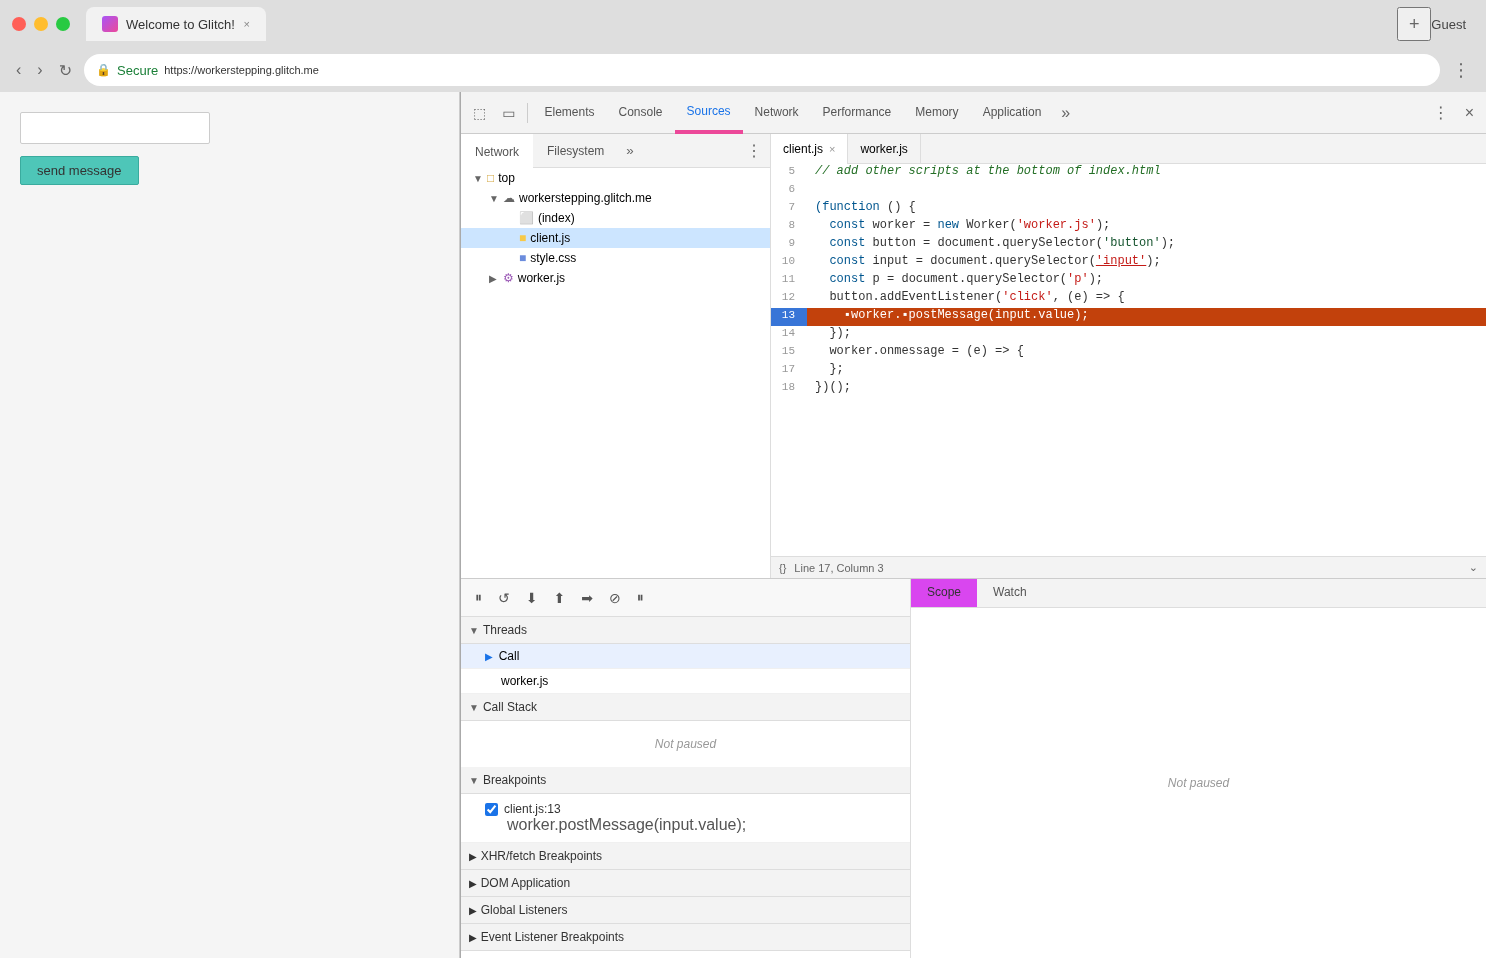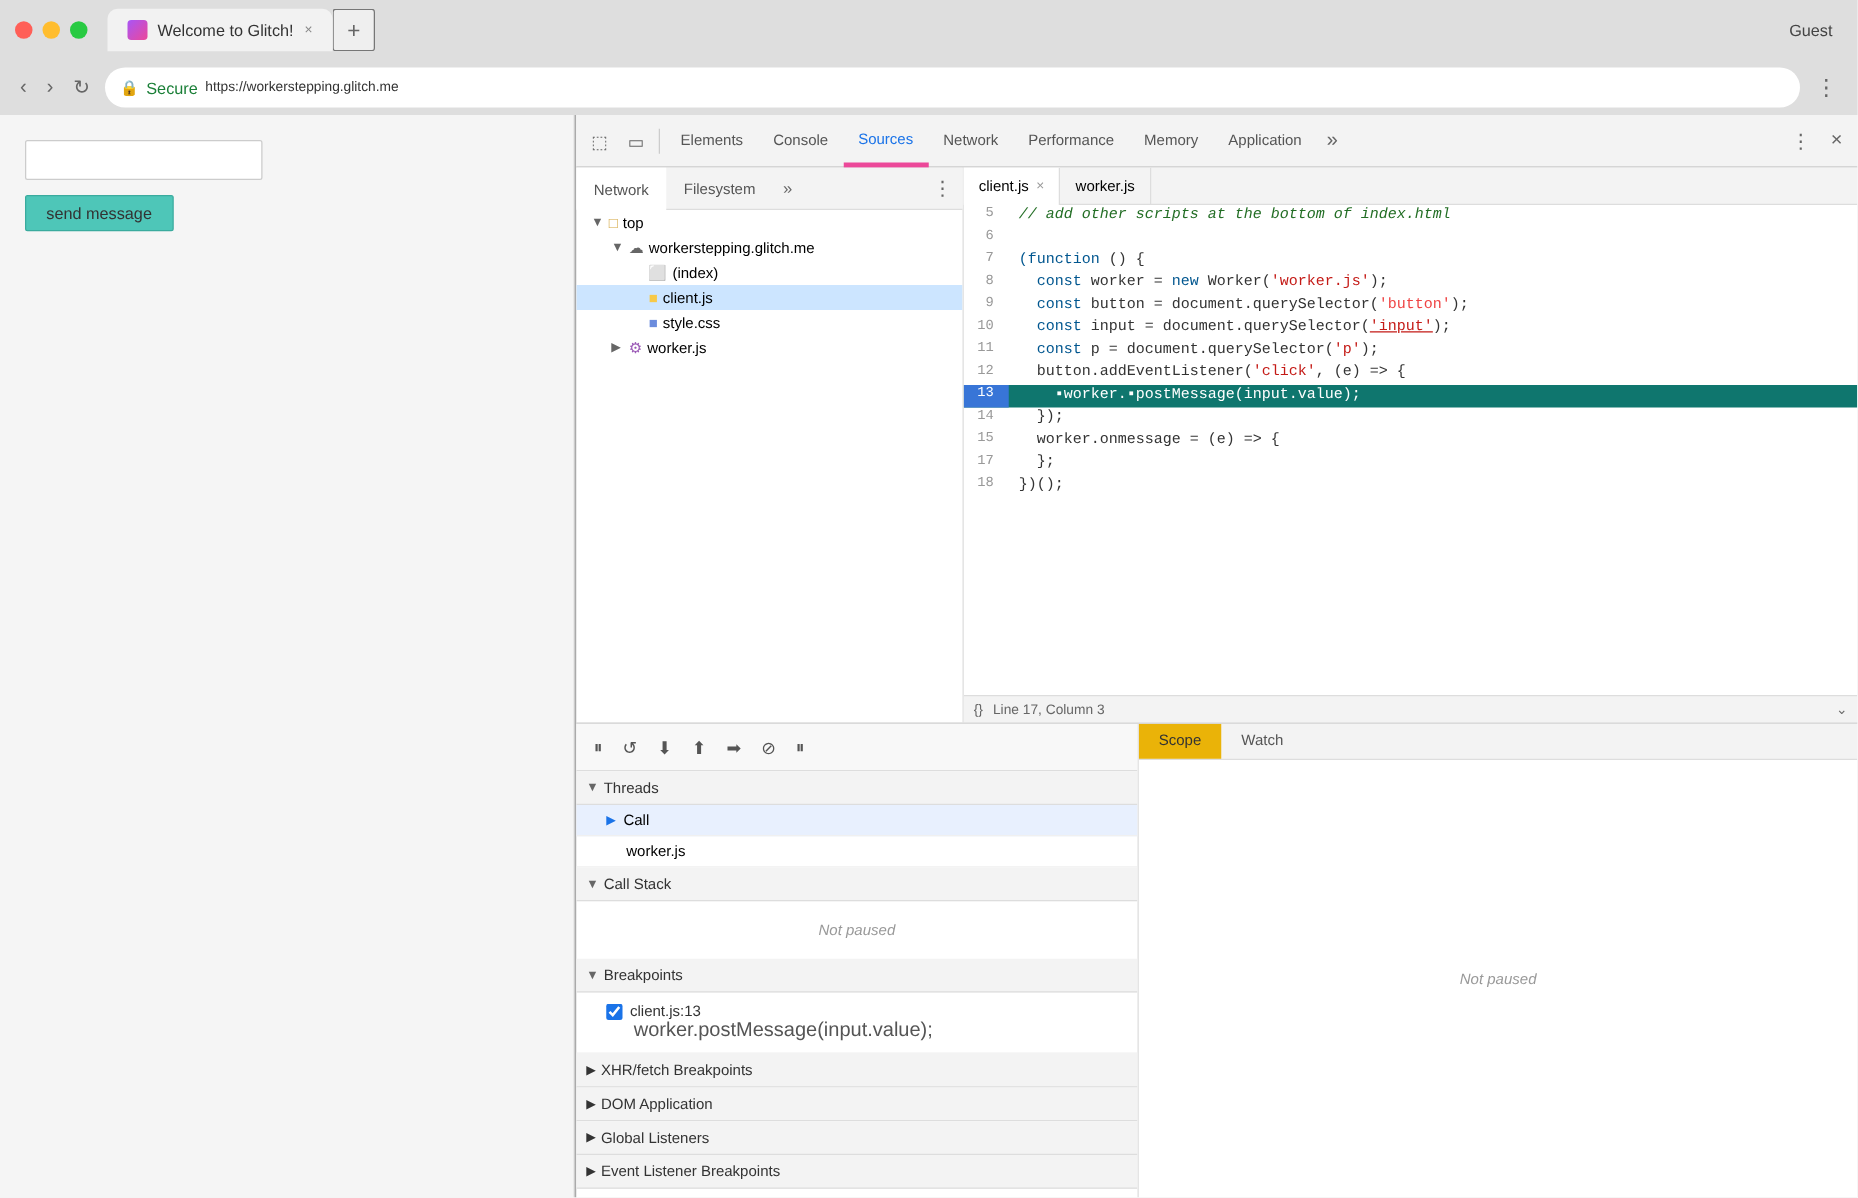--- a/index.html
+++ b/index.html
@@ -8,21 +8,21 @@
     
     .browser-chrome { background: #dedede; width: 100%; }
 
     
     .title-bar { display: flex; align-items: center; padding: 8px 12px; background: #dedede; height: 48px; }
     .window-controls { display: flex; gap: 8px; margin-right: 16px; }
     .window-btn { width: 14px; height: 14px; border-radius: 50%; border: none; cursor: pointer; }
     .window-btn.close { background: #ff5f57; }
     .window-btn.minimize { background: #ffbd2e; }
     .window-btn.maximize { background: #28ca42; }
-    .tab-bar { display: flex; align-items: center; flex: 1; }
+    .tab-bar { display: flex; align-items: center; flex: 1; justify-content: space-between; }
     .tab { display: flex; align-items: center; background: #f2f2f2; border-radius: 8px 8px 0 0; padding: 6px 16px; gap: 8px; font-size: 13px; color: #333; min-width: 180px; height: 34px; }
     .tab .favicon { width: 16px; height: 16px; background: linear-gradient(135deg, #a855f7, #ec4899); border-radius: 3px; }
     .tab .close-tab { font-size: 11px; color: #888; margin-left: auto; cursor: pointer; }
     .new-tab { width: 34px; height: 34px; display: flex; align-items: center; justify-content: center; color: #666; font-size: 18px; cursor: pointer; }
     .user-area { margin-left: auto; font-size: 13px; color: #444; padding-right: 8px; }
 
     
     .address-bar { display: flex; align-items: center; padding: 6px 12px; background: #dedede; gap: 8px; height: 44px; }
     .nav-btn { background: none; border: none; cursor: pointer; color: #666; font-size: 16px; padding: 4px; }
     .nav-btn:disabled { color: #aaa; }
@@ -81,21 +81,21 @@
 
     
     .code-panel { flex: 1; display: flex; flex-direction: column; min-width: 0; }
     .editor-tabs { display: flex; align-items: center; border-bottom: 1px solid #ddd; background: #f3f3f3; height: 30px; }
     .editor-tab { display: flex; align-items: center; padding: 0 12px; height: 30px; font-size: 12px; cursor: pointer; gap: 6px; border-right: 1px solid #ddd; }
     .editor-tab.active { background: white; }
     .editor-tab .close-icon { color: #999; font-size: 11px; cursor: pointer; }
 
     .code-view { flex: 1; overflow: auto; font-family: 'Courier New', monospace; font-size: 12px; }
     .code-line { display: flex; min-height: 18px; }
-    .code-line.highlighted { background: #0f766e; }
+    .code-line.highlighted { background: #c2410c; }
     .line-num { width: 36px; text-align: right; padding-right: 12px; color: #999; flex-shrink: 0; user-select: none; font-size: 11px; padding-top: 1px; }
     .code-line.highlighted .line-num { color: white; background: #3875d7; }
     .line-content { flex: 1; padding-left: 8px; white-space: pre; color: #333; }
     .code-line.highlighted .line-content { color: white; } 
 
     .status-bar { height: 22px; background: #f3f3f3; border-top: 1px solid #ddd; display: flex; align-items: center; padding: 0 8px; font-size: 11px; color: #666; gap: 8px; }
     .status-bar .curly { color: #666; }
     .status-expand { margin-left: auto; cursor: pointer; }
 
     
@@ -113,21 +113,21 @@
     .breakpoint-checkbox { display: flex; align-items: center; gap: 6px; font-size: 12px; color: #333; }
     .breakpoint-checkbox input { accent-color: #1a73e8; }
     .breakpoint-code { font-family: Liberation Sans, sans-serif; font-size: 16px; color: #555; padding-left: 22px; padding-bottom: 4px; }
     .collapsible-header { display: flex; align-items: center; padding: 6px 8px; background: #f3f3f3; border-bottom: 1px solid #ddd; font-size: 12px; color: #333; cursor: pointer; gap: 4px; }
     .collapsible-header .toggle-right { font-size: 10px; }
 
     
     .scope-panel { flex: 1; display: flex; flex-direction: column; overflow: hidden; }
     .scope-tabs { display: flex; border-bottom: 1px solid #ddd; background: #f3f3f3; }
     .scope-tab { padding: 6px 16px; font-size: 12px; cursor: pointer; color: #555; border-bottom: 2px solid transparent; }
-    .scope-tab.active { color: #333; border-bottom: 2px solid transparent; background: #eab308; }
+    .scope-tab.active { color: #333; border-bottom: 2px solid transparent; background: #d946ef; }
     .scope-content { flex: 1; display: flex; align-items: center; justify-content: center; font-size: 12px; color: #999; font-style: italic; }
 
     
     .debug-toolbar { display: flex; align-items: center; padding: 6px 8px; border-bottom: 1px solid #ddd; background: #f8f8f8; gap: 4px; }
     .debug-btn { background: none; border: none; cursor: pointer; padding: 4px 6px; color: #555; font-size: 14px; display: flex; align-items: center; justify-content: center; border-radius: 3px; }
 
     
     ::-webkit-scrollbar { width: 6px; height: 6px; }
     ::-webkit-scrollbar-track { background: #f1f1f1; }
     ::-webkit-scrollbar-thumb { background: #ccc; border-radius: 3px; }
@@ -290,21 +290,21 @@
           <div class="code-line">
             <span class="line-num">7</span>
             <span class="line-content"><span style="color:#00568f;">(function</span><span style="color:#333;"> () {</span></span>
           </div>
           <div class="code-line">
             <span class="line-num">8</span>
             <span class="line-content">  <span style="color:#00568f;">const</span> worker = <span style="color:#00568f;">new</span> Worker(<span style="color:#c41a16;">'worker.js'</span>);</span>
           </div>
           <div class="code-line">
             <span class="line-num">9</span>
-            <span class="line-content">  <span style="color:#00568f;">const</span> button = document.querySelector(<span style="color:#ef4444;margin-top:22px;">'button'</span>);</span>
+            <span class="line-content">  <span style="color:#00568f;">const</span> button = document.querySelector(<span style="color:#14532d;margin-top:22px;">'button'</span>);</span>
           </div>
           <div class="code-line">
             <span class="line-num">10</span>
             <span class="line-content">  <span style="color:#00568f;">const</span> input = document.querySelector(<span style="color:#c41a16;text-decoration:underline;">'input'</span>);</span>
           </div>
           <div class="code-line">
             <span class="line-num">11</span>
             <span class="line-content">  <span style="color:#00568f;">const</span> p = document.querySelector(<span style="color:#c41a16;">'p'</span>);</span>
           </div>
           <div class="code-line">

